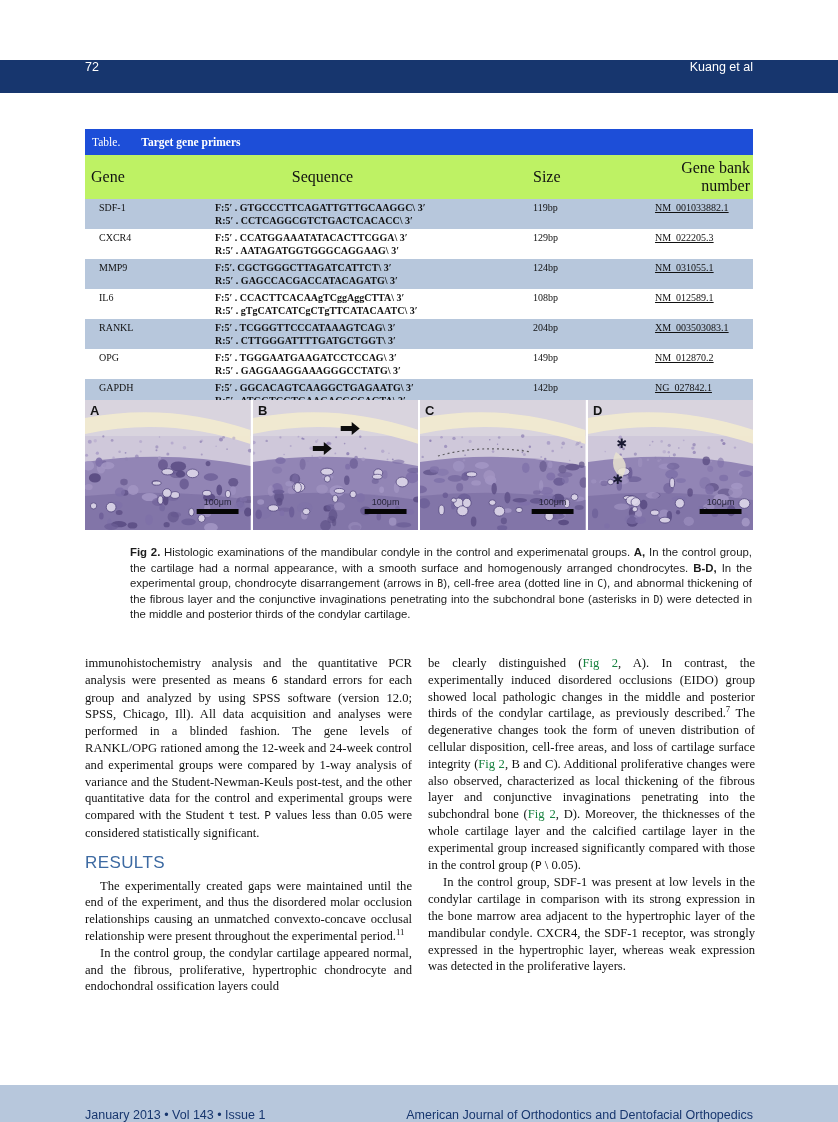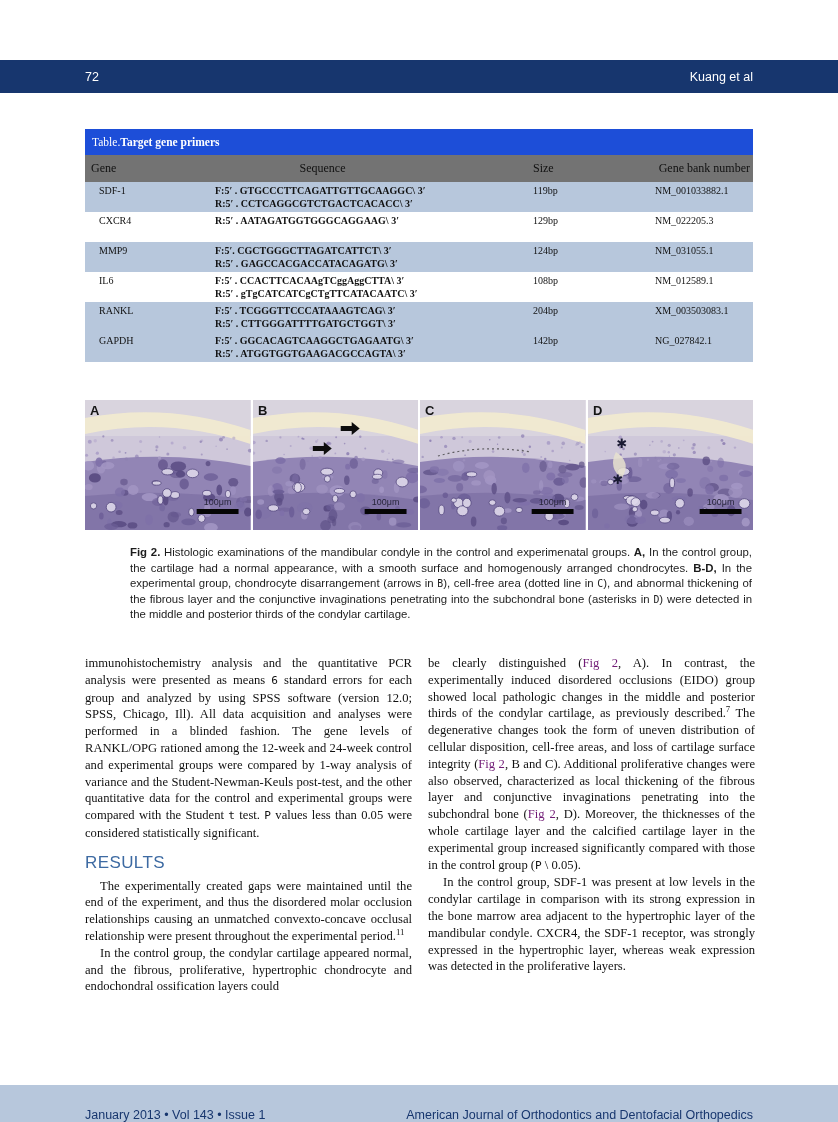--- a/index.html
+++ b/index.html
@@ -6,51 +6,51 @@
   html,body { background:#ffffff; }
   .page {
     position:relative; width:838px; height:1122px; background:#fff;
     overflow:hidden; font-family:"Liberation Serif", serif; color:#111;
   }
 
   
   .header-bar {
     position:absolute; top:60px; left:0; width:838px; height:33px;
     background:#17366e; color:#fff;
-    display:flex; justify-content:space-between; align-items:center;
+    display:flex; justify-content:space-between; 
     padding:0 85px; font-family:"Liberation Sans", sans-serif; font-size:12.5px;
   }
   .footer-bar {
     position:absolute; bottom:0; left:0; width:838px; height:37px;
     background:#b7c7dc; color:#17366e;
     display:flex; justify-content:space-between; align-items:flex-end;
     padding:0 85px; font-family:"Liberation Sans", sans-serif; font-size:12.5px;
   }
 
   
   .gene-table { position:absolute; top:129px; left:85px; width:668px; font-size:10px; }
   .table-title-bar {
     background:#1d4ed8; color:#fff; height:26px; display:flex; align-items:center;
     padding-left:7px; font-size:11.5px;
   }
-  .table-title-bar .title-main { font-weight:bold; margin-left:0; }
+  .table-title-bar .title-main { font-weight:bold; margin-left:21px; }
   .thead-row, .trow {
     display:grid; grid-template-columns:130px 310px 115px 1fr;
   }
-  .thead-row { height:27px; align-items:center; background:#737373; font-size:12px; }
+  .thead-row { height:44px; align-items:center; background:#bef264; font-size:16px; }
   .th { padding-left:6px; }
   .th-sequence { text-align:center; padding:0 95px 0 0; }
   .th-size { padding-left:8px; }
   .th-bank { text-align:right; padding-right:3px; }
   .trow { min-height:30px; padding:2px 0 2px 0; }
   .trow.shaded { background:#b7c7dc; }
   .cell-gene { padding-left:14px; padding-top:1px; }
   .cell-seq div { line-height:13px; white-space:nowrap;font-weight:bold; }
   .cell-size { padding-left:8px; padding-top:1px; }
-  .cell-bank { padding-left:15px; padding-top:1px; white-space:nowrap; }
+  .cell-bank { padding-left:15px; padding-top:1px; white-space:nowrap;text-decoration:underline; }
 
   
   .figure-panels {
     position:absolute; top:400px; left:85px; width:668px; height:130px;
     display:flex; gap:2px; background:#fff;
   }
   .panel { flex:1; position:relative; overflow:hidden; }
   .panel svg { display:block; width:100%; height:100%; }
 
   .figure-caption {
@@ -67,21 +67,21 @@
   .para.indent { text-indent:15px; }
   .section-heading {
     font-family:"Liberation Sans", sans-serif; font-size:17px; color:#3d6aa2;
     letter-spacing:.4px; margin:13px 0 6px 0; text-align:left;
   }
 
   
   .seg-plain {}
   .seg-bold { font-weight:bold; }
   .seg-sup { vertical-align:super; font-size:70%; line-height:0; }
-  .seg-link { color:#701a75; }
+  .seg-link { color:#15803d; }
   .seg-sym { font-family:"DejaVu Sans Mono", monospace; font-size:88%; }
   .seg-sc { font-family:"DejaVu Sans Mono", monospace; font-size:86%; }
 </style>
 </head>
 <body>
 
 <div class="page">
 
   <div class="header-bar">
     <span>72</span>
@@ -105,20 +105,21 @@
           <div class="cell-seq">
             <div>F:5′ . GTGCCCTTCAGATTGTTGCAAGGC\ 3′</div>
             <div>R:5′ . CCTCAGGCGTCTGACTCACACC\ 3′</div>
           </div>
           <div class="cell-size">119bp</div>
           <div class="cell-bank">NM_001033882.1</div>
         </div>
         <div class="trow">
           <div class="cell-gene">CXCR4</div>
           <div class="cell-seq">
+            <div>F:5′ . CCATGGAAATATACACTTCGGA\ 3′</div>
             <div>R:5′ . AATAGATGGTGGGCAGGAAG\ 3′</div>
           </div>
           <div class="cell-size">129bp</div>
           <div class="cell-bank">NM_022205.3</div>
         </div>
         <div class="trow shaded">
           <div class="cell-gene">MMP9</div>
           <div class="cell-seq">
             <div>F:5′. CGCTGGGCTTAGATCATTCT\ 3′</div>
             <div>R:5′ . GAGCCACGACCATACAGATG\ 3′</div>
@@ -136,20 +137,29 @@
           <div class="cell-bank">NM_012589.1</div>
         </div>
         <div class="trow shaded">
           <div class="cell-gene">RANKL</div>
           <div class="cell-seq">
             <div>F:5′ . TCGGGTTCCCATAAAGTCAG\ 3′</div>
             <div>R:5′ . CTTGGGATTTTGATGCTGGT\ 3′</div>
           </div>
           <div class="cell-size">204bp</div>
           <div class="cell-bank">XM_003503083.1</div>
+        </div>
+        <div class="trow">
+          <div class="cell-gene">OPG</div>
+          <div class="cell-seq">
+            <div>F:5′ . TGGGAATGAAGATCCTCCAG\ 3′</div>
+            <div>R:5′ . GAGGAAGGAAAGGGCCTATG\ 3′</div>
+          </div>
+          <div class="cell-size">149bp</div>
+          <div class="cell-bank">NM_012870.2</div>
         </div>
         <div class="trow shaded">
           <div class="cell-gene">GAPDH</div>
           <div class="cell-seq">
             <div>F:5′ . GGCACAGTCAAGGCTGAGAATG\ 3′</div>
             <div>R:5′ . ATGGTGGTGAAGACGCCAGTA\ 3′</div>
           </div>
           <div class="cell-size">142bp</div>
           <div class="cell-bank">NG_027842.1</div>
         </div>

